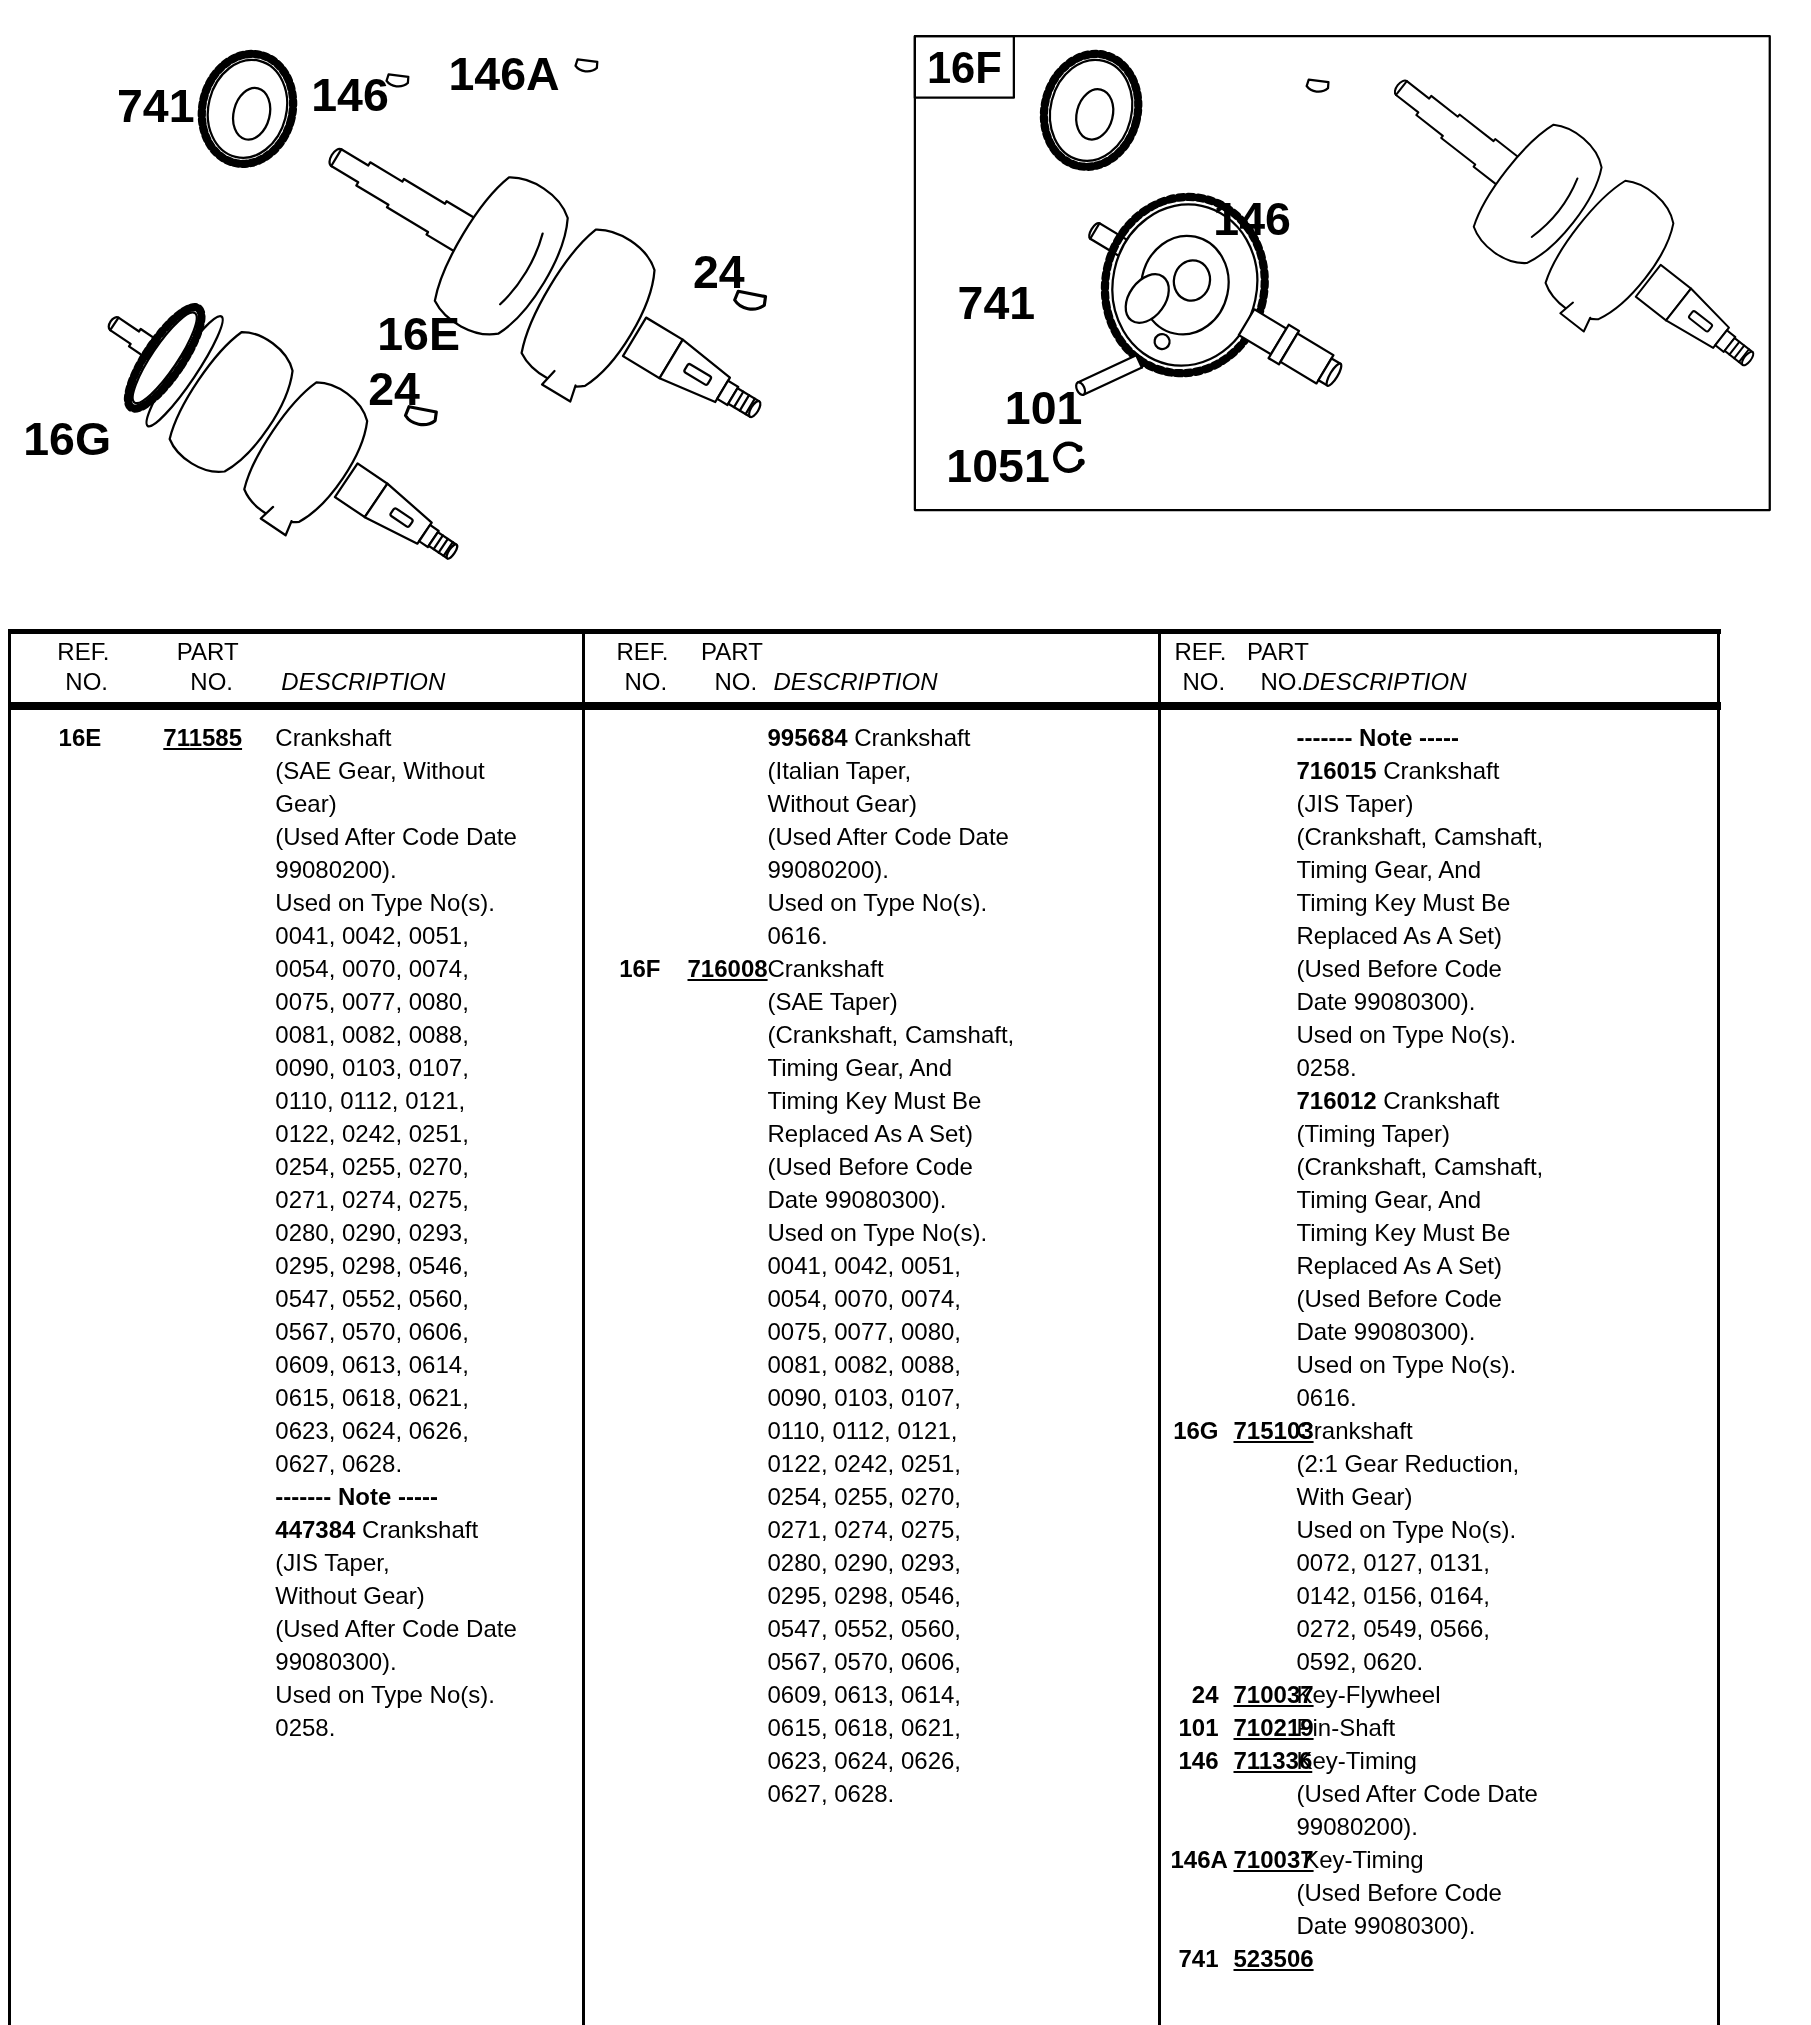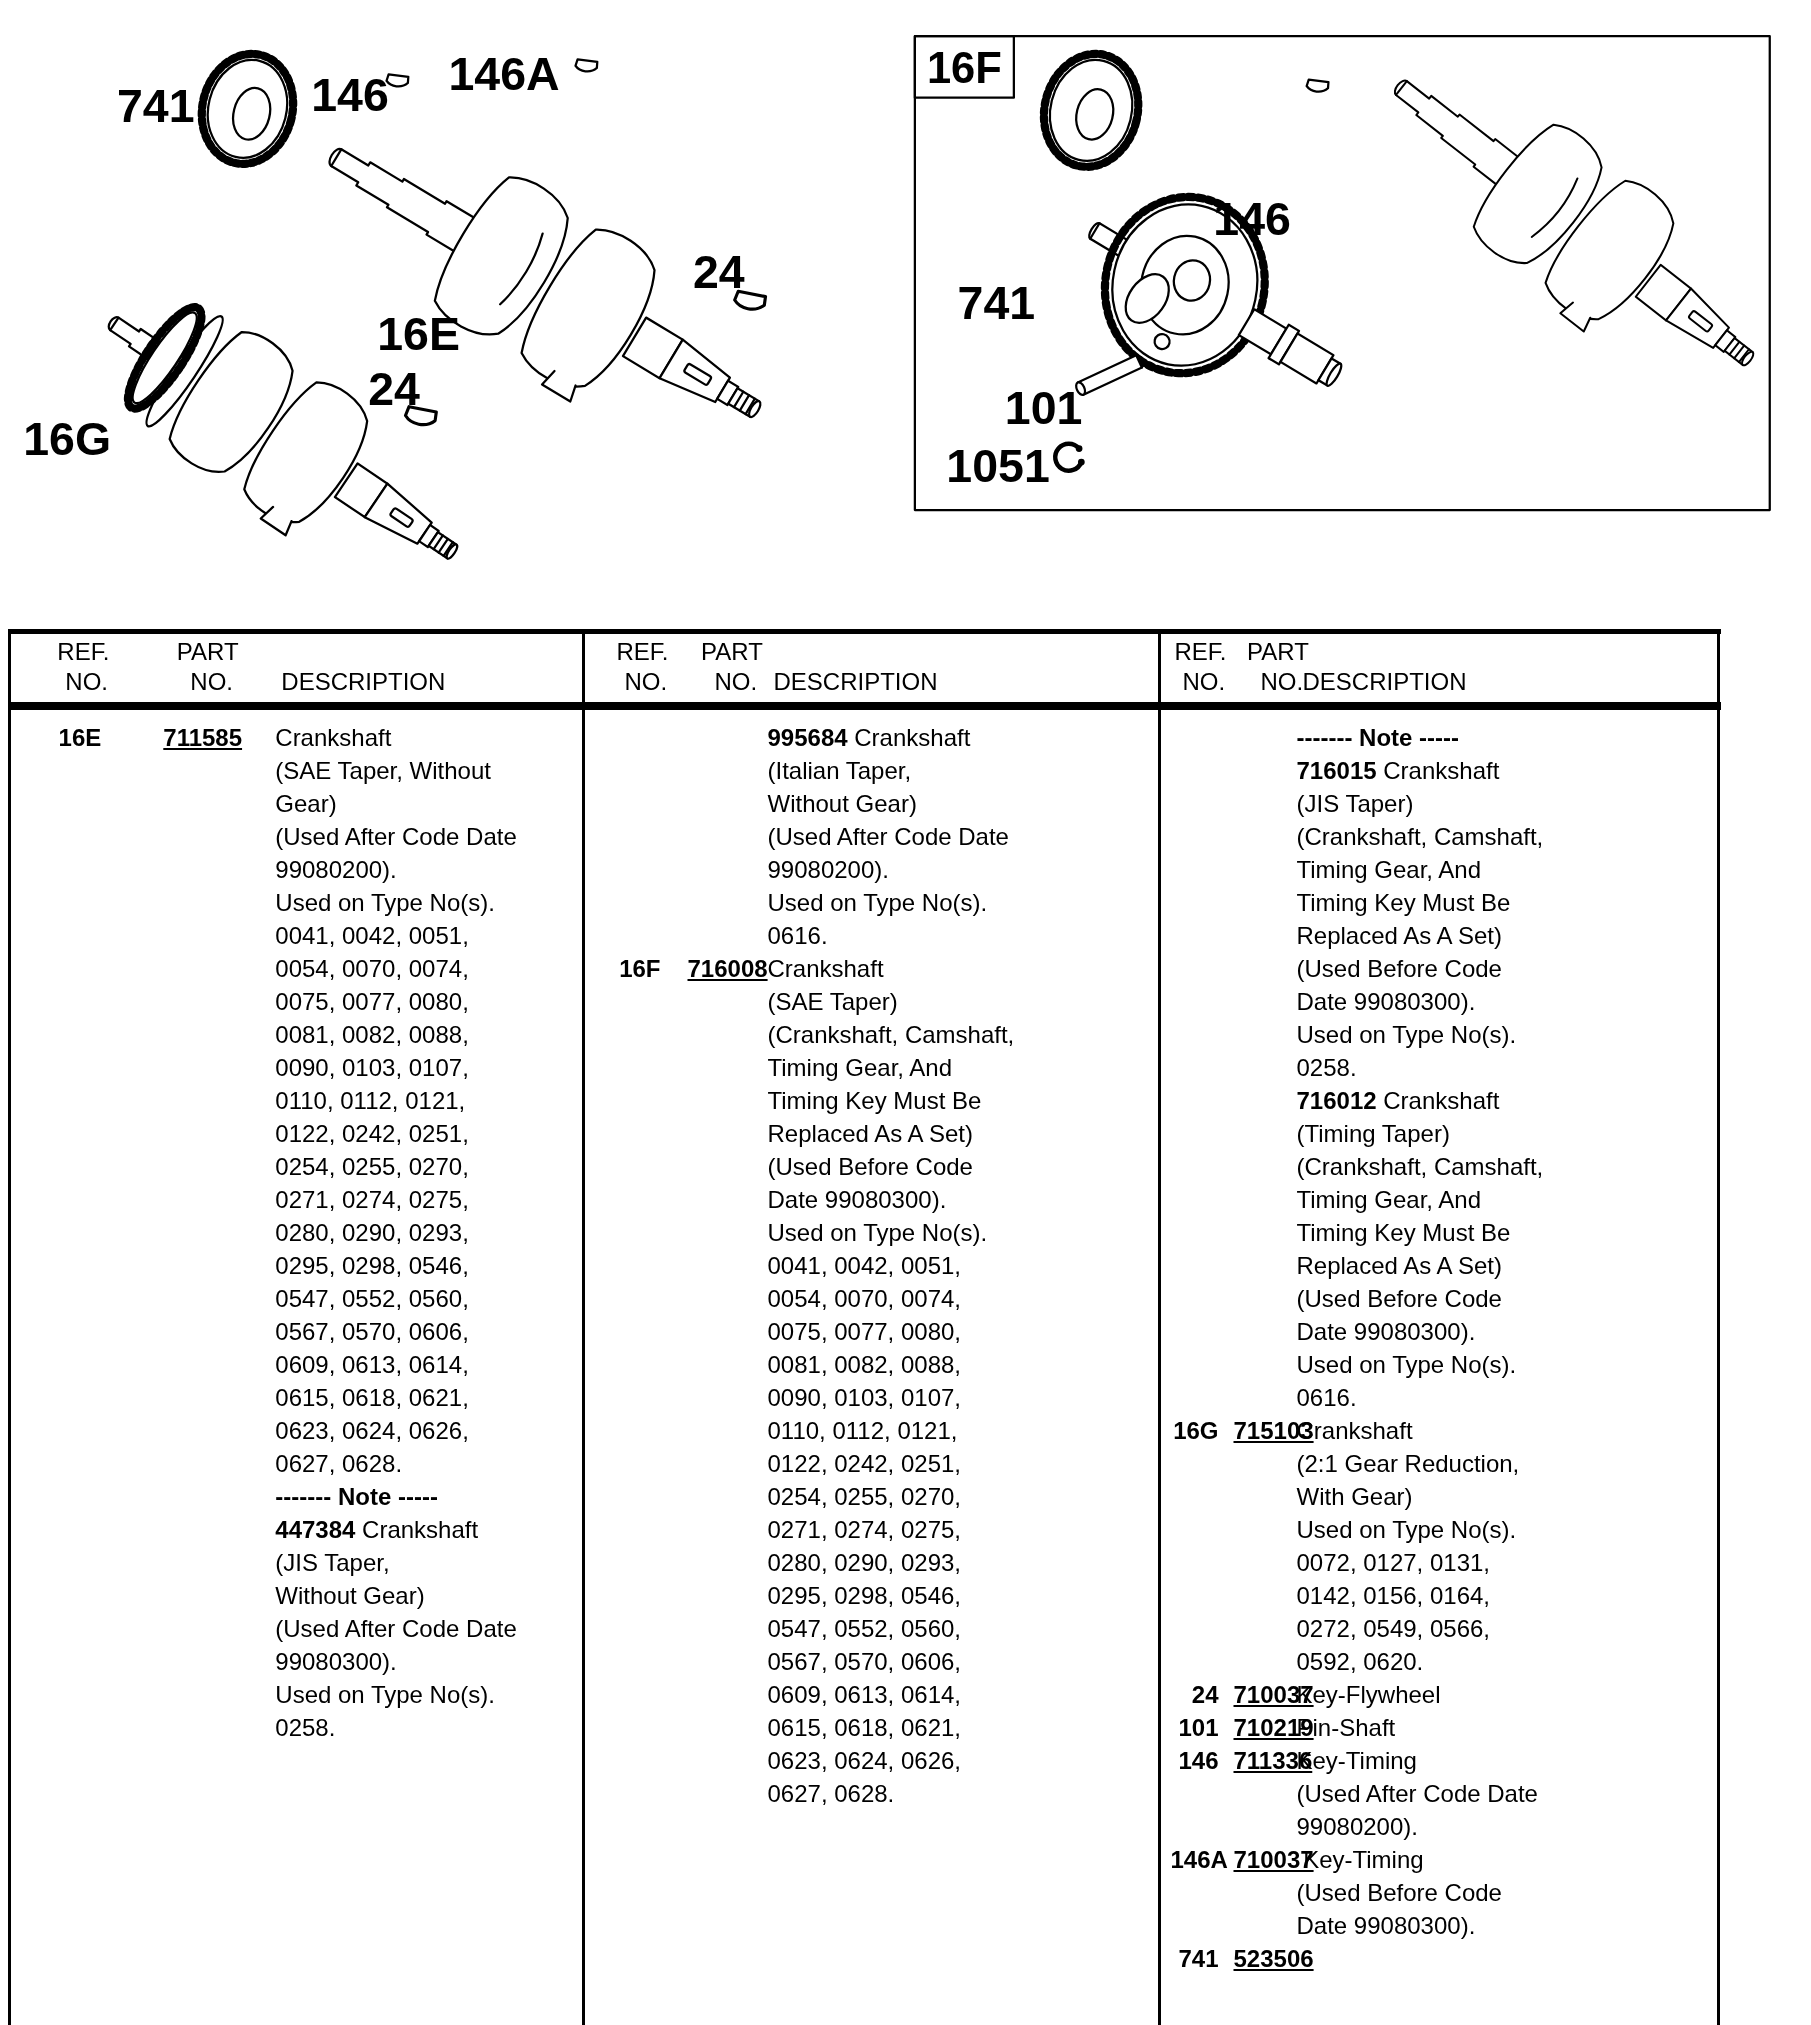--- a/index.html
+++ b/index.html
@@ -22,21 +22,21 @@
   .tcol{position:absolute;top:0;height:100%;font-size:24px;margin-left:9px;}
   .tcol.c1{left:3.8px;width:570px;--refR:81px;--partL:143px;--descL:255px;}
   .tcol.c2{left:578px;width:572px;--refR:66px;--partL:93px;--descL:173px;}
   .tcol.c3{left:1154px;width:555px;--refR:48px;--partL:63px;--descL:126px;}
 
   .thead div{position:absolute;white-space:pre;}
   .hRef {left:calc(var(--refR) - 44px);top:9px;}
   .hNo  {left:calc(var(--refR) - 36px);top:39px;}
   .hPart{left:calc(var(--partL) + 13.5px);top:9px;}
   .hNo2 {left:calc(var(--partL) + 27px);top:39px;}
-  .hDesc{left:calc(var(--descL) + 6px);top:39px;}
+  .hDesc{left:calc(var(--descL) + 6px);top:39px;font-style:italic;}
 
   .tbody{position:absolute;left:0;right:0;top:92px;}
   .entry{position:relative;line-height:33px;}
   .entry .ref{
     position:absolute;left:0;top:0;width:var(--refR);
     text-align:right;font-weight:700;white-space:pre;
   }
   .entry .part{position:absolute;left:var(--partL);top:0;font-weight:700;white-space:pre;text-decoration:underline;}
   .entry .desc{margin-left:var(--descL);}
   .dline{white-space:pre;}
@@ -214,21 +214,21 @@
         <div class="hPart">PART</div>
         <div class="hNo2">NO.</div>
         <div class="hDesc">DESCRIPTION</div>
       </div>
       <div class="tbody">
           <div class="entry">
             <span class="ref">16E</span>
             <span class="part">711585</span>
             <div class="desc">
               <div class="dline">Crankshaft</div>
-              <div class="dline">(SAE Taper, Without</div>
+              <div class="dline">(SAE Gear, Without</div>
               <div class="dline">Gear)</div>
               <div class="dline">(Used After Code Date</div>
               <div class="dline">99080200).</div>
               <div class="dline">Used on Type No(s).</div>
               <div class="dline">0041, 0042, 0051,</div>
               <div class="dline">0054, 0070, 0074,</div>
               <div class="dline">0075, 0077, 0080,</div>
               <div class="dline">0081, 0082, 0088,</div>
               <div class="dline">0090, 0103, 0107,</div>
               <div class="dline">0110, 0112, 0121,</div>

